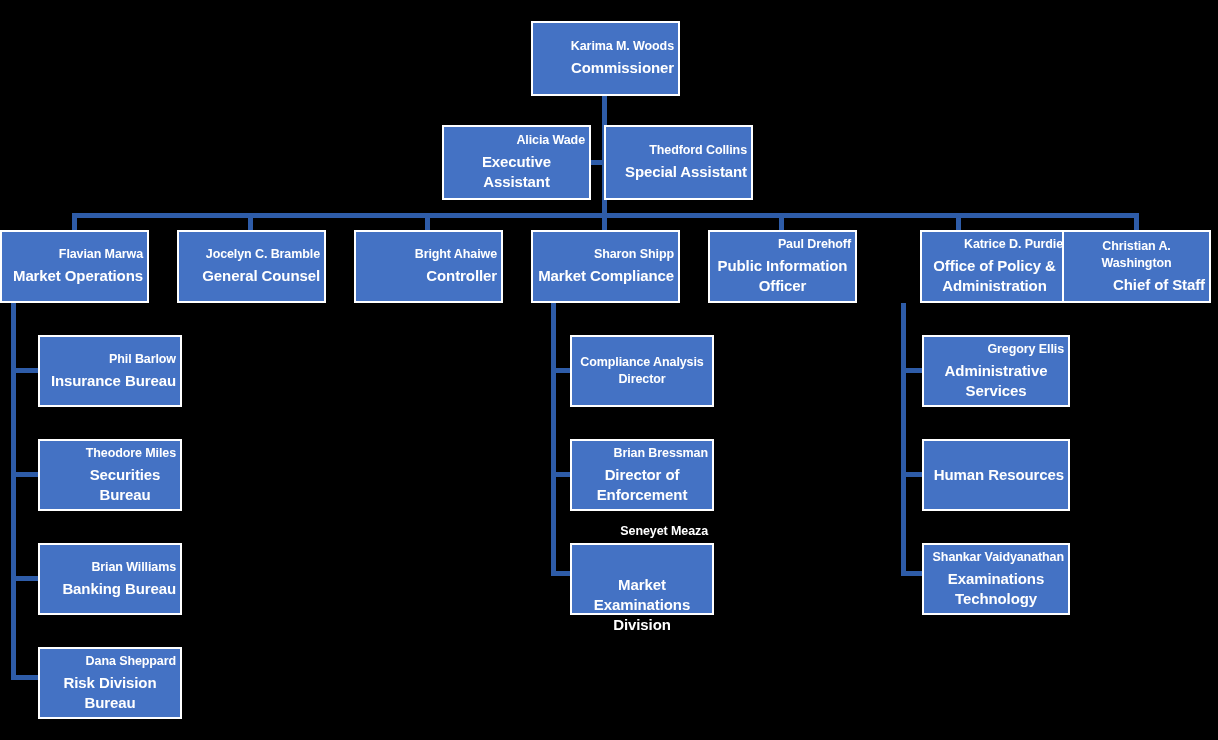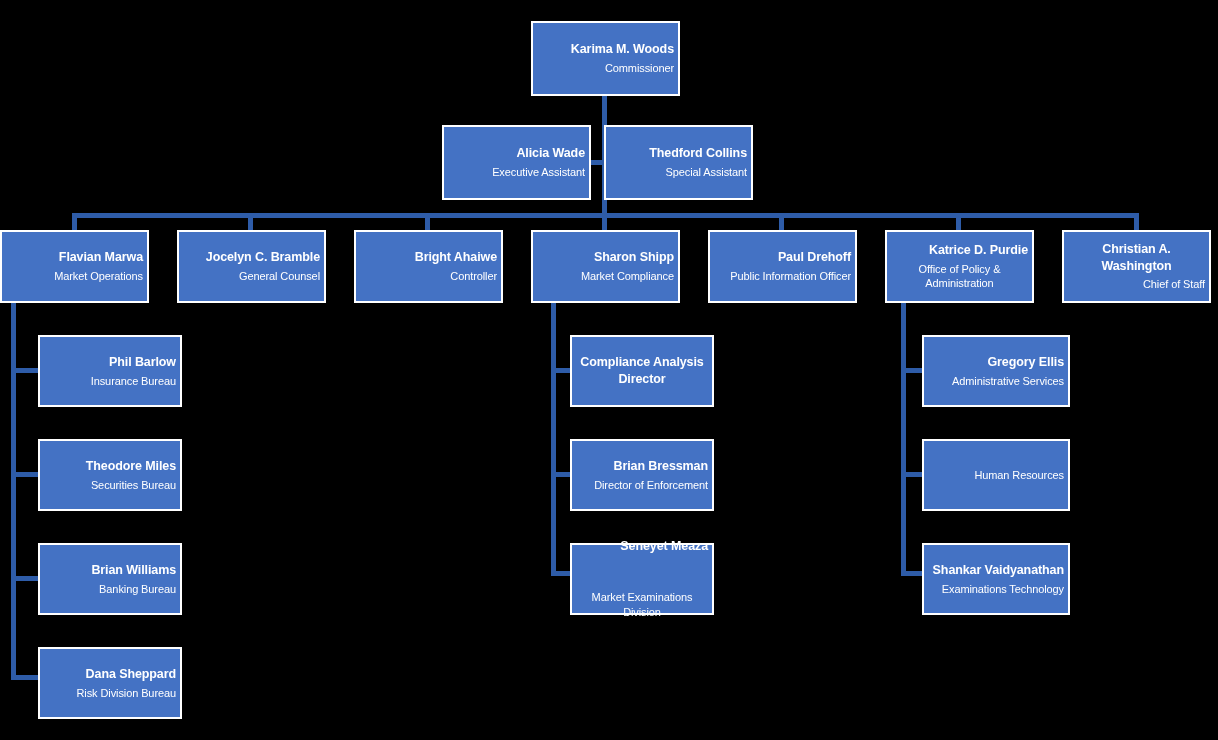--- a/index.html
+++ b/index.html
@@ -29,22 +29,22 @@
     z-index: 3;
     padding: 2px 4px;
   }
   .node .nm {
     font-weight: bold;
     font-size: 12.5px;
     line-height: 1.35;
     letter-spacing: -0.1px;
   }
   .node .ttl {
-    font-weight: normal;
-    font-size: 11px;
+    font-weight: bold;
+    font-size: 15px;
     line-height: 1.35;
     letter-spacing: -0.1px;
     margin-top: 3px;
   }
   .node.only-title .ttl { margin-top: 0; }
   .node .nm:empty, .node .ttl:empty { display: none; }
 
   .line {
     position: absolute;
     background: #2E5CA8;
@@ -120,21 +120,21 @@
   <div class="node" style="left:531px; top:230px; width:149px; height:73px;">
     <span class="nm">Sharon Shipp</span>
     <span class="ttl">Market Compliance</span>
   </div>
 
   <div class="node" style="left:708px; top:230px; width:149px; height:73px;">
     <span class="nm">Paul Drehoff</span>
     <span class="ttl">Public Information Officer</span>
   </div>
 
-  <div class="node" style="left:885px; top:230px; width:149px; height:73px;">
+  <div class="node" style="left:920px; top:230px; width:149px; height:73px;">
     <span class="nm">Katrice D. Purdie</span>
     <span class="ttl">Office of Policy &amp; Administration</span>
   </div>
 
   <div class="node" style="left:1062px; top:230px; width:149px; height:73px;">
     <span class="nm">Christian A. Washington</span>
     <span class="ttl">Chief of Staff</span>
   </div>
 
   <div class="node" style="left:38px; top:335px; width:144px; height:72px;">

